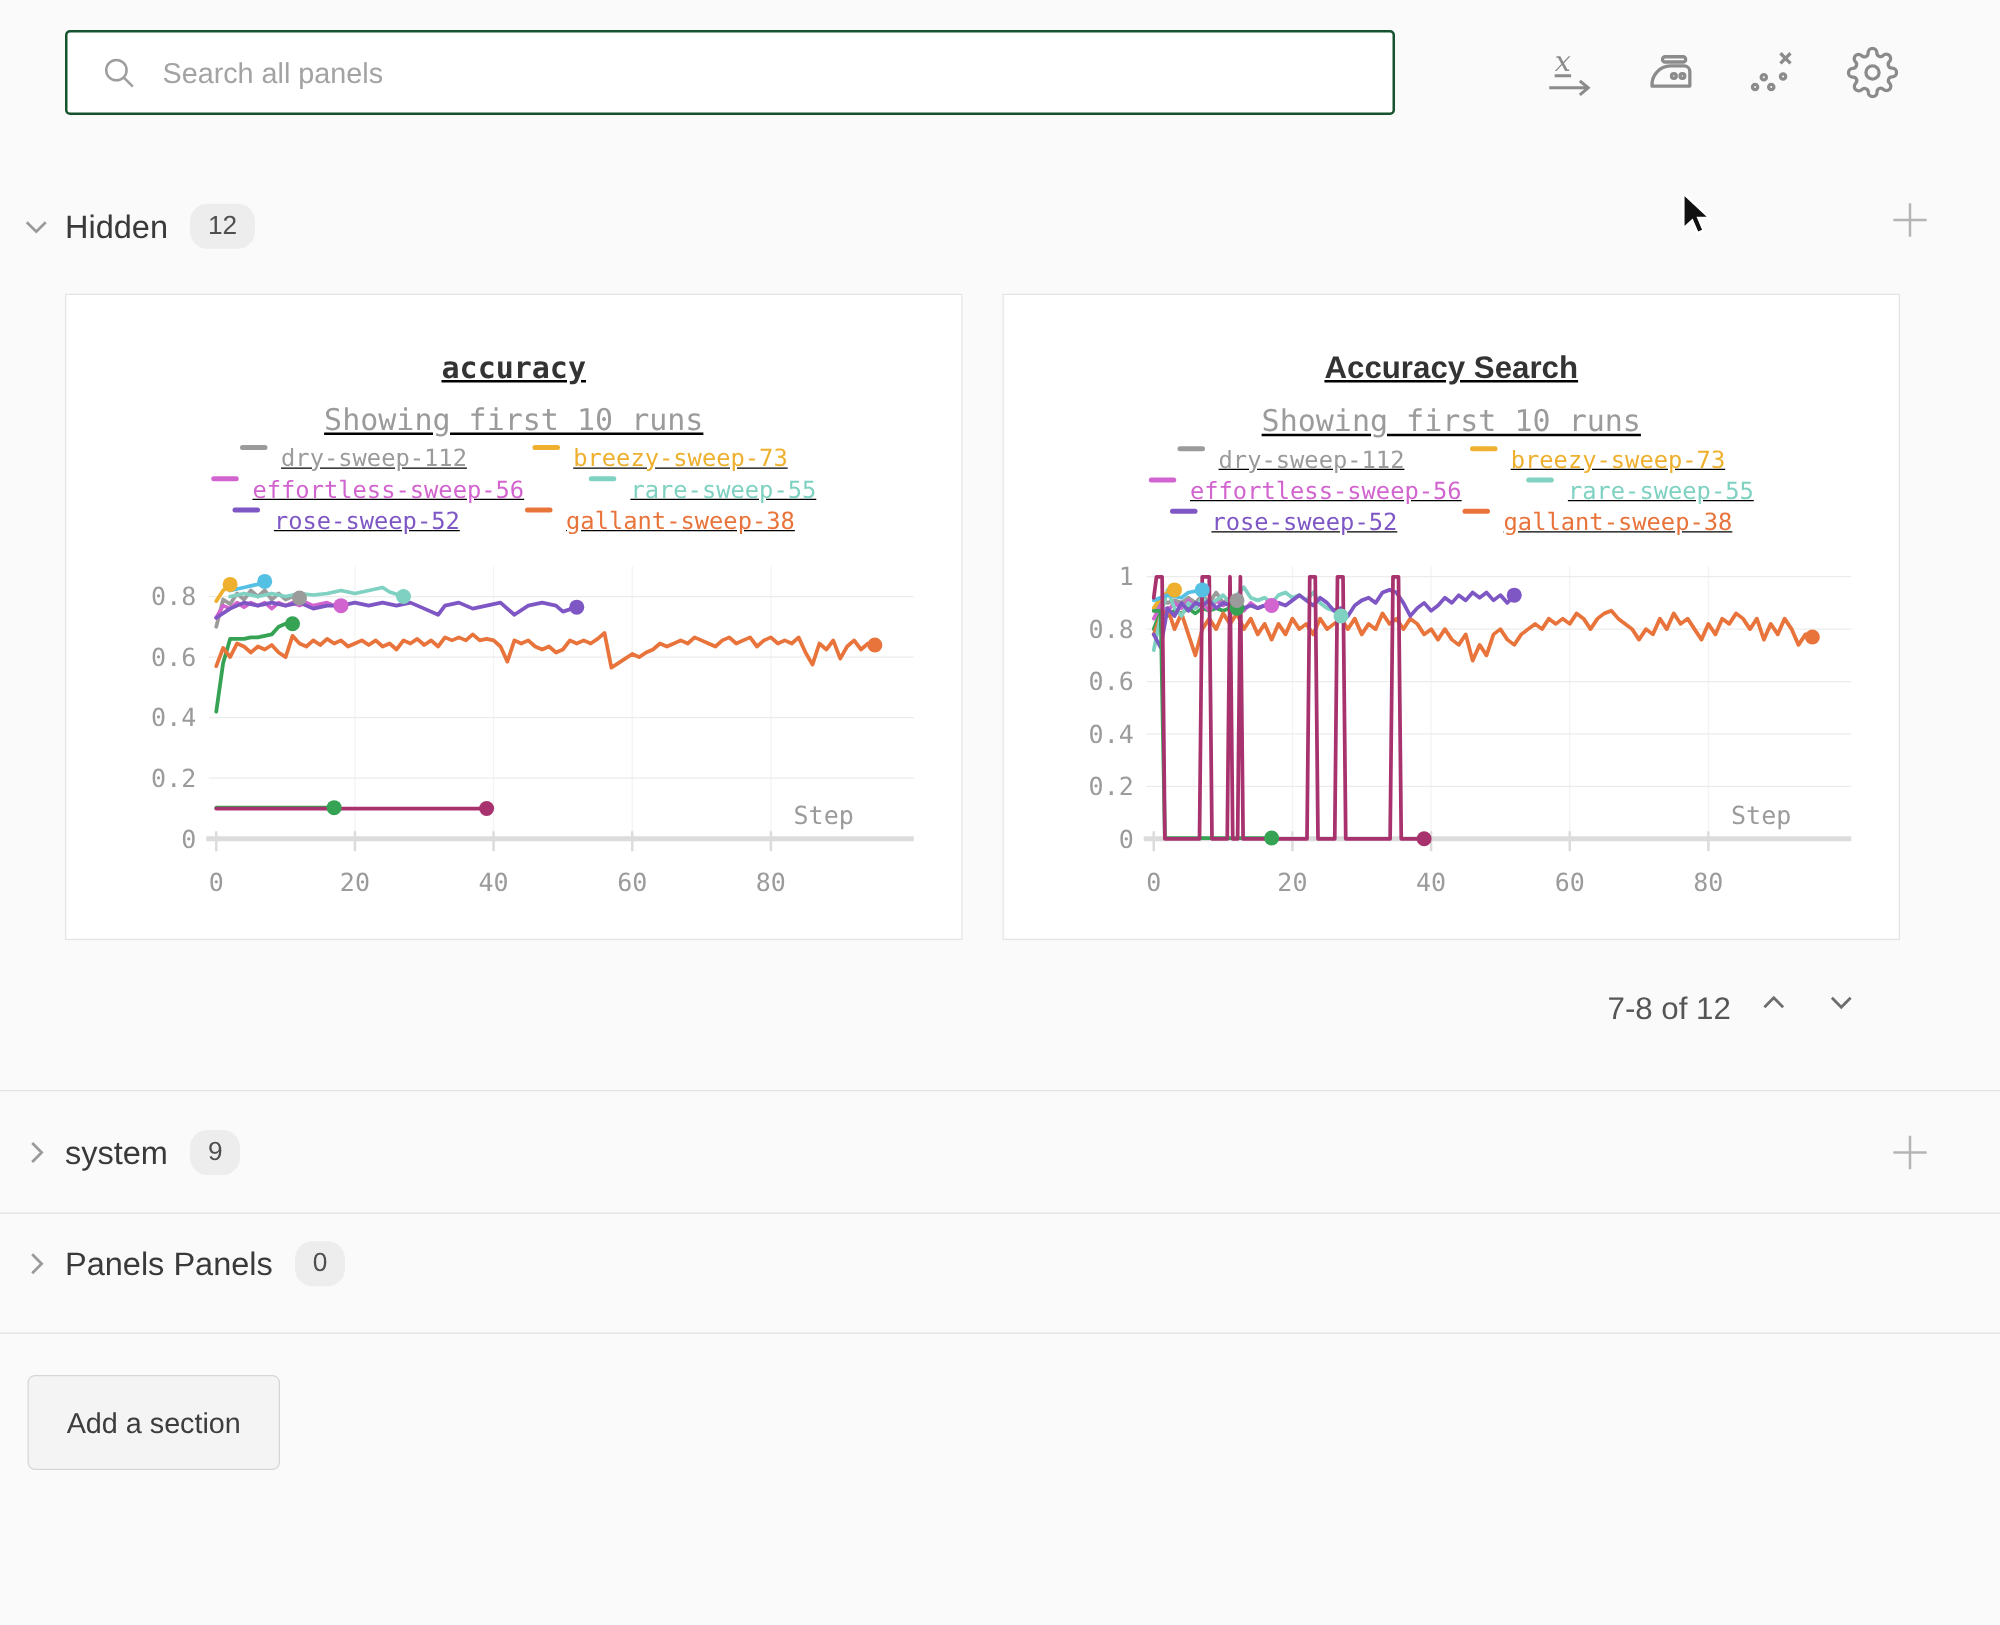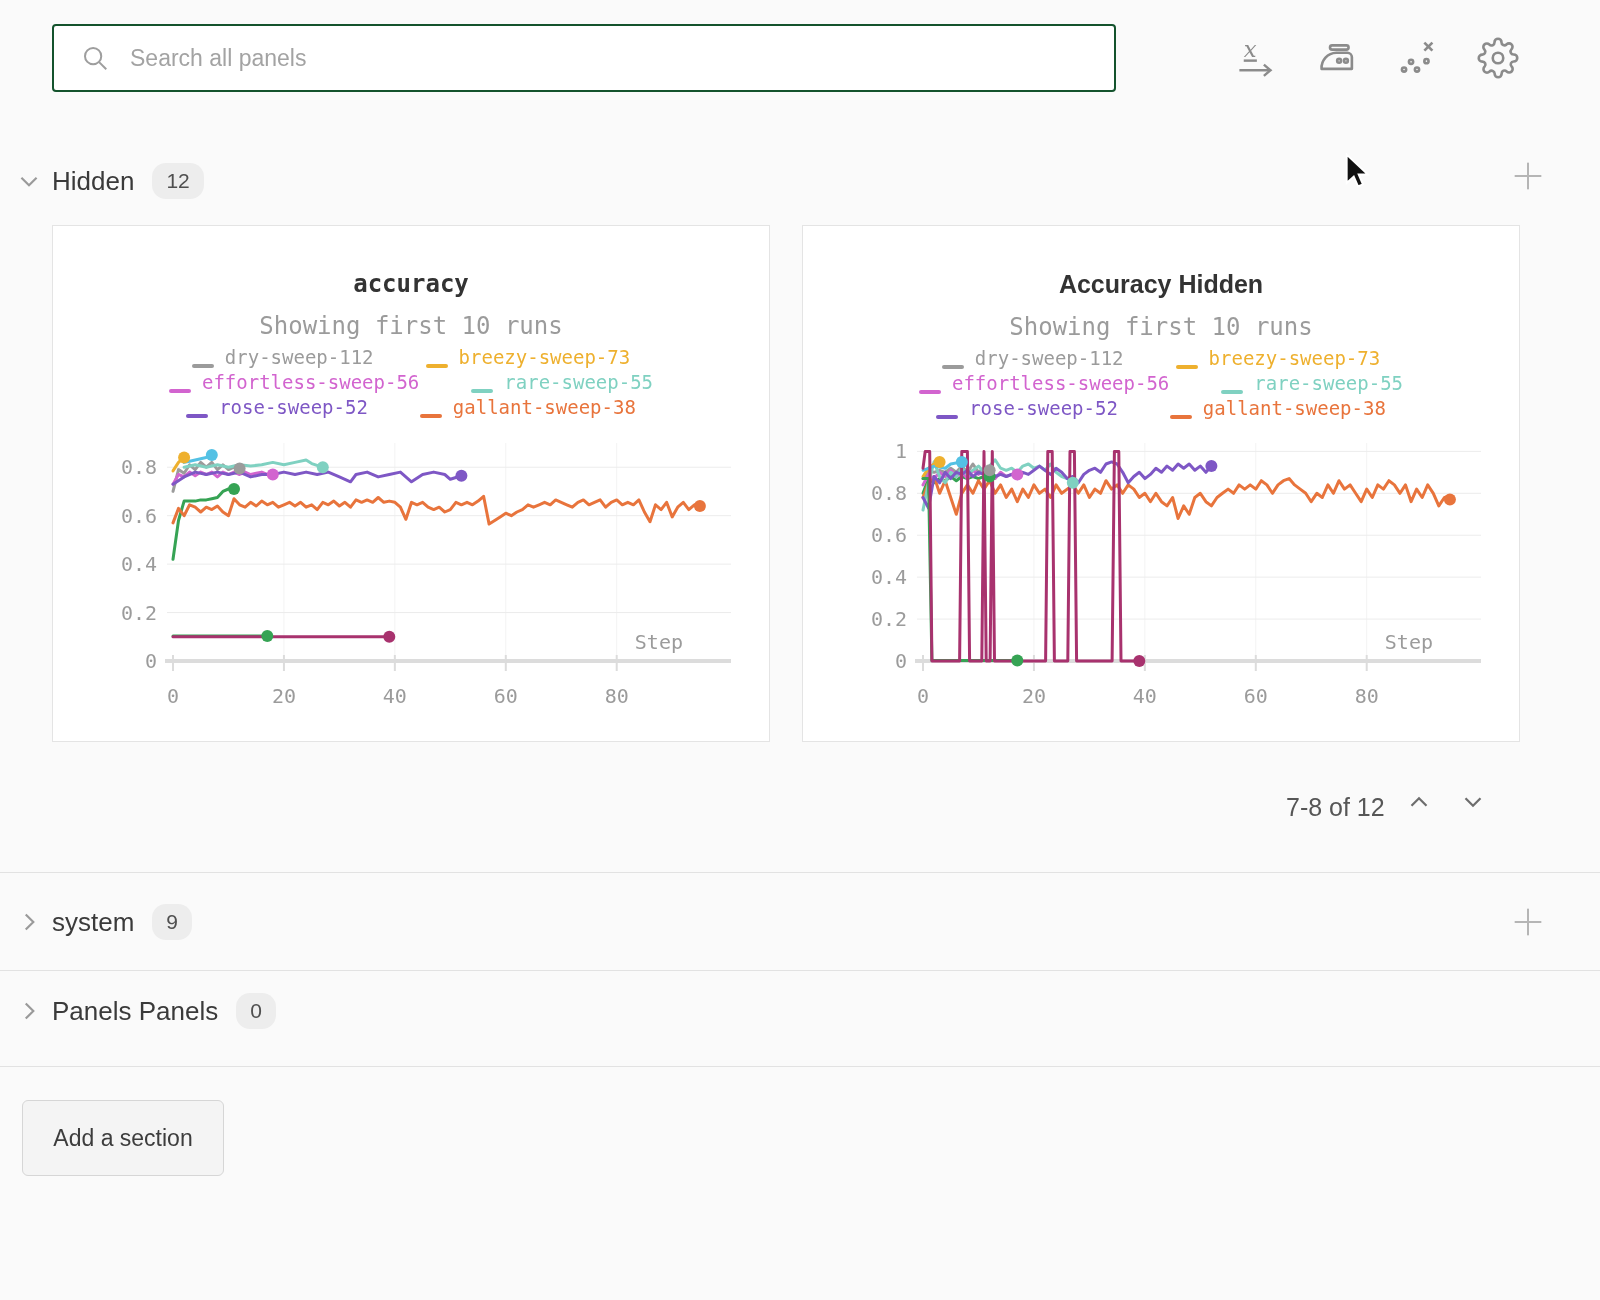--- a/index.html
+++ b/index.html
@@ -29,29 +29,29 @@
 
   #charts-header { top:158px; height:46px; }
   #charts-header .plus-btn { top:-2px; }
   #system-header { top:896px; height:52px; }
   #system-header .plus-btn { top:6px; }
   #hidden-header { top:985px; height:52px; }
 
   .divider { position:absolute; left:0; width:1600px; height:0; border-top:1px solid #e2e2e2; }
 
   
-  .panels-row { position:absolute; left:52px; top:225px; display:flex; gap:32px; }
+  .panels-row { position:absolute; left:52px; top:235px; display:flex; gap:32px;text-decoration:underline; }
   .panel { width:718px; height:517px; background:#fff; border:1px solid #e4e4e4; position:relative; }
   .panel-head { height:205px; padding-top:44px; text-align:center; }
   .panel-title { font-size:24px; font-weight:bold; color:#333; }
   .panel-title.sans { font-family:"Liberation Sans", sans-serif; font-size:25px; }
   .panel-subtitle { margin-top:14px; font-size:24px; color:#9b9b9b; }
   .legend { margin-top:6px; }
   .legend-row { display:flex; justify-content:center; gap:52px; margin-top:3px; }
-  .legend-item { display:flex; align-items:flex-end; gap:11px; font-size:19px; cursor:pointer; }
+  .legend-item { display:flex; align-items:flex-start; gap:11px; font-size:19px; cursor:pointer; }
   .legend-swatch { width:22px; height:4px; border-radius:2px; display:inline-block; }
 
   .chart-svg { display:block; }
 
   
   .pagination { position:absolute; top:782px; left:1286px; display:flex; align-items:flex-end; gap:14px; }
   .pagination-label { font-size:25px; color:#565656; }
   .page-btn { width:40px; height:40px; display:flex; align-items:center; justify-content:center; cursor:pointer; }
 
   
@@ -206,21 +206,21 @@
           <circle cx="269.8" cy="36.2" r="6" fill="#7fd1c1"></circle>
           <circle cx="131.1" cy="26.5" r="6" fill="#eeb02e"></circle>
           <circle cx="158.8" cy="24.1" r="6" fill="#54c1e4"></circle>
           <circle cx="408.4" cy="44.7" r="6" fill="#7e57c5"></circle>
           <circle cx="214.3" cy="205.1" r="6" fill="#36a354"></circle>
           <circle cx="336.3" cy="205.8" r="6" fill="#a8326e"></circle>
         </svg>
     </div>
     <div class="panel">
       <div class="panel-head">
-        <div class="panel-title sans">Accuracy Hidden</div>
+        <div class="panel-title sans">Accuracy Search</div>
         <div class="panel-subtitle mono">Showing first 10 runs</div>
         <div class="legend mono">
             <div class="legend-row">
               <span class="legend-item">
                 <span class="legend-swatch" style="background:#9b9b9b"></span>
                 <span style="color:#9b9b9b">dry-sweep-112</span>
               </span>
               <span class="legend-item">
                 <span class="legend-swatch" style="background:#eeb02e"></span>
                 <span style="color:#eeb02e">breezy-sweep-73</span>

